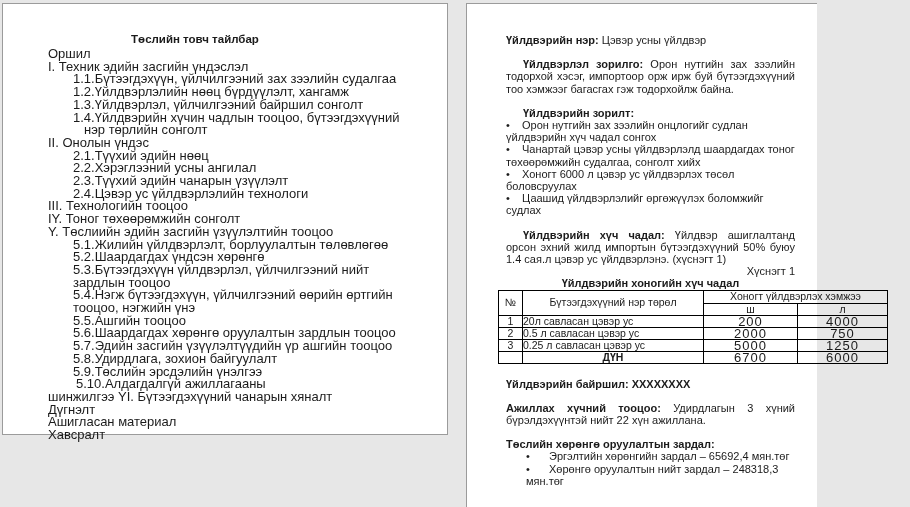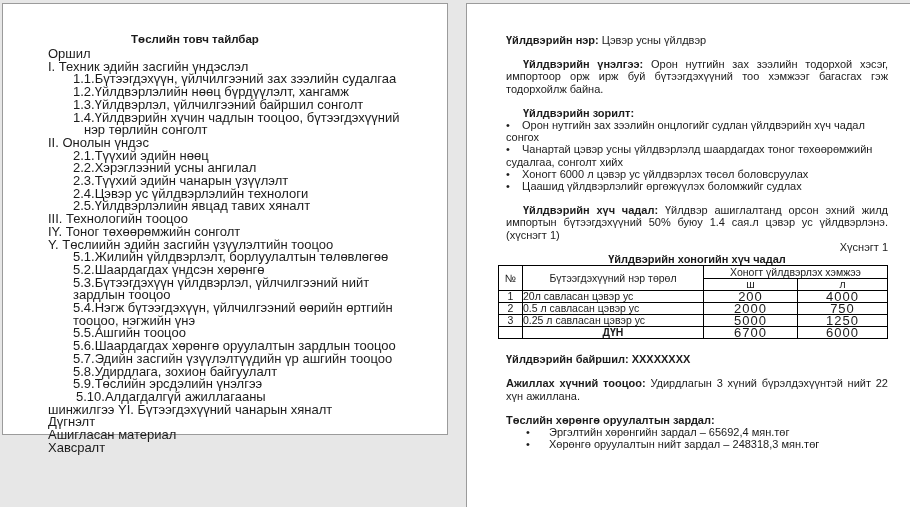--- a/index.html
+++ b/index.html
@@ -10,21 +10,21 @@
     position:relative;
     font-family:"Liberation Sans", sans-serif;
     color:#1b1b1b;
   }
   .page {
     position:absolute;
     background:#ffffff;
     border:1px solid #9b9b9b;
   }
   .page-left  { left:2px;  top:3px; width:446px; height:432px; }
-  .page-right { left:466px; top:3px; width:444px; height:504px; border-right:none; border-bottom:none; }
+  .page-right { left:466px; top:3px; width:351px; height:504px; border-right:none; border-bottom:none; }
 
   
   .doc-title {
     margin:29px 0 2px 45px;
     width:340px;
     padding-right:46px;
     text-align:center;
     font-weight:bold;
     font-size:11.5px;
     line-height:13px;
@@ -85,21 +85,20 @@
       <div class="toc-line ind-1">1.1.Бүтээгдэхүүн, үйлчилгээний зах зээлийн судалгаа</div>
       <div class="toc-line ind-1">1.2.Үйлдвэрлэлийн нөөц бүрдүүлэлт, хангамж</div>
       <div class="toc-line ind-1">1.3.Үйлдвэрлэл, үйлчилгээний байршил сонголт</div>
       <div class="toc-line ind-1">1.4.Үйлдвэрийн хүчин чадлын тооцоо, бүтээгдэхүүний</div>
       <div class="toc-line ind-2">нэр төрлийн сонголт</div>
       <div class="toc-line ind-0">II. Онолын үндэс</div>
       <div class="toc-line ind-1">2.1.Түүхий эдийн нөөц</div>
       <div class="toc-line ind-1">2.2.Хэрэглээний усны ангилал</div>
       <div class="toc-line ind-1">2.3.Түүхий эдийн чанарын үзүүлэлт</div>
       <div class="toc-line ind-1">2.4.Цэвэр ус үйлдвэрлэлийн технологи</div>
-      <div class="toc-line ind-1">2.5.Үйлдвэрлэлийн явцад тавих хяналт</div>
       <div class="toc-line ind-0">III. Технологийн тооцоо</div>
       <div class="toc-line ind-0">IY. Тоног төхөөрөмжийн сонголт</div>
       <div class="toc-line ind-0">Y. Төслиийн эдийн засгийн үзүүлэлтийн тооцоо</div>
       <div class="toc-line ind-1">5.1.Жилийн үйлдвэрлэлт, борлуулалтын төлөвлөгөө</div>
       <div class="toc-line ind-1">5.2.Шаардагдах үндсэн хөрөнгө</div>
       <div class="toc-line ind-1">5.3.Бүтээгдэхүүн үйлдвэрлэл, үйлчилгээний нийт</div>
       <div class="toc-line ind-1">зардлын тооцоо</div>
       <div class="toc-line ind-1">5.4.Нэгж бүтээгдэхүүн, үйлчилгээний өөрийн өртгийн</div>
       <div class="toc-line ind-1">тооцоо, нэгжийн үнэ</div>
       <div class="toc-line ind-1">5.5.Ашгийн тооцоо</div>
@@ -115,21 +114,21 @@
     </div>
 </div>
 
 <div class="page page-right">
   <div class="rp-content">
 
     <div class="para"><b>Үйлдвэрийн нэр:</b><span> Цэвэр усны үйлдвэр</span></div>
 
     <div class="gap"></div>
 
-    <div class="para first-indent"><b>Үйлдвэрийн үнэлгээ:</b><span> Орон нутгийн зах зээлийн тодорхой хэсэг, импортоор орж ирж буй бүтээгдэхүүний тоо хэмжээг багасгах гэж тодорхойлж байна.</span></div>
+    <div class="para first-indent"><b>Үйлдвэрлэл зорилго:</b><span> Орон нутгийн зах зээлийн тодорхой хэсэг, импортоор орж ирж буй бүтээгдэхүүний тоо хэмжээг багасгах гэж тодорхойлж байна.</span></div>
 
     <div class="gap"></div>
 
     <div class="first-indent"><b>Үйлдвэрийн зорилт:</b></div>
     <div>
         <div class="b-item"><span class="b-dot">•</span><span>Орон нутгийн зах зээлийн онцлогийг судлан үйлдвэрийн хүч чадал сонгох</span></div>
         <div class="b-item"><span class="b-dot">•</span><span>Чанартай цэвэр усны үйлдвэрлэлд шаардагдах тоног төхөөрөмжийн судалгаа, сонголт хийх</span></div>
         <div class="b-item"><span class="b-dot">•</span><span>Хоногт 6000 л цэвэр ус үйлдвэрлэх төсөл боловсруулах</span></div>
         <div class="b-item"><span class="b-dot">•</span><span>Цаашид үйлдвэрлэлийг өргөжүүлэх боломжийг судлах</span></div>
       </div>

